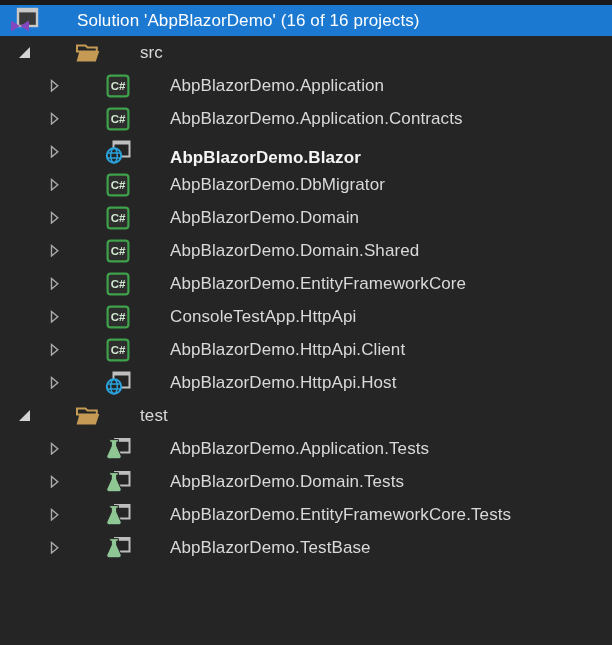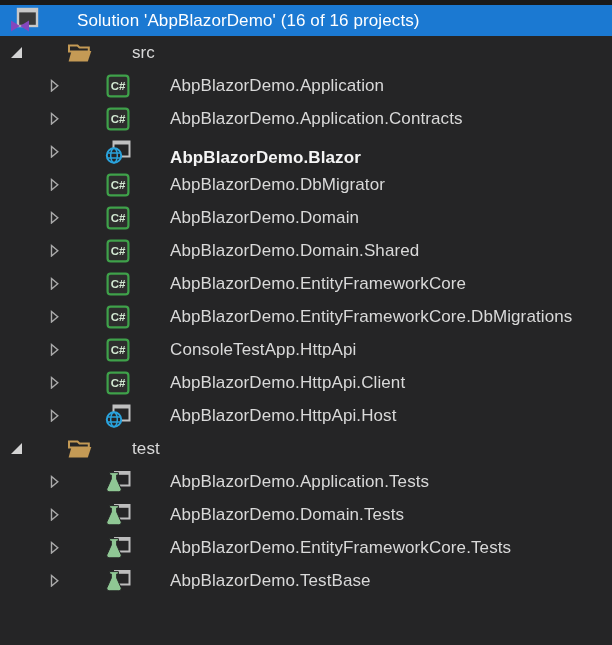--- a/index.html
+++ b/index.html
@@ -17,21 +17,21 @@
     display: flex; align-items: center;
     height: 33px; cursor: default; white-space: nowrap; gap: 28px;
   }
   .solution-row {
     height: 31px;
     background: var(--selection, #1b79d2);
     padding-left: 10px;
   }
   .solution-row .label { color: #ffffff; margin-left: 10px; }
 
-  .lvl1 { padding-left: 10px; }
+  .lvl1 { padding-left: 18px; }
   .lvl2 { padding-left: 48px; }
 
   .arrow {
     width: 13px; height: 13px; flex: 0 0 13px;
     display: inline-flex; align-items: center; justify-content: center;
   }
   .icon {
     width: 26px; height: 24px; flex: 0 0 26px;
     margin-left: 16px;
     display: inline-flex; align-items: center; justify-content: center;
@@ -205,33 +205,20 @@
         </svg>
       </span>
     <span class="icon">
         <svg width="24" height="24">
           <use href="#sym-csharp"></use>
         </svg>
       </span>
     <span class="label">AbpBlazorDemo.EntityFrameworkCore</span>
   </div>
 
-  <div class="row lvl2">
-    <span class="arrow">
-        <svg width="13" height="13">
-          <use href="#sym-chev-closed"></use>
-        </svg>
-      </span>
-    <span class="icon">
-        <svg width="24" height="24">
-          <use href="#sym-csharp"></use>
-        </svg>
-      </span>
-    <span class="label">AbpBlazorDemo.EntityFrameworkCore.DbMigrations</span>
-  </div>
 
   <div class="row lvl2">
     <span class="arrow">
         <svg width="13" height="13">
           <use href="#sym-chev-closed"></use>
         </svg>
       </span>
     <span class="icon">
         <svg width="24" height="24">
           <use href="#sym-csharp"></use>

